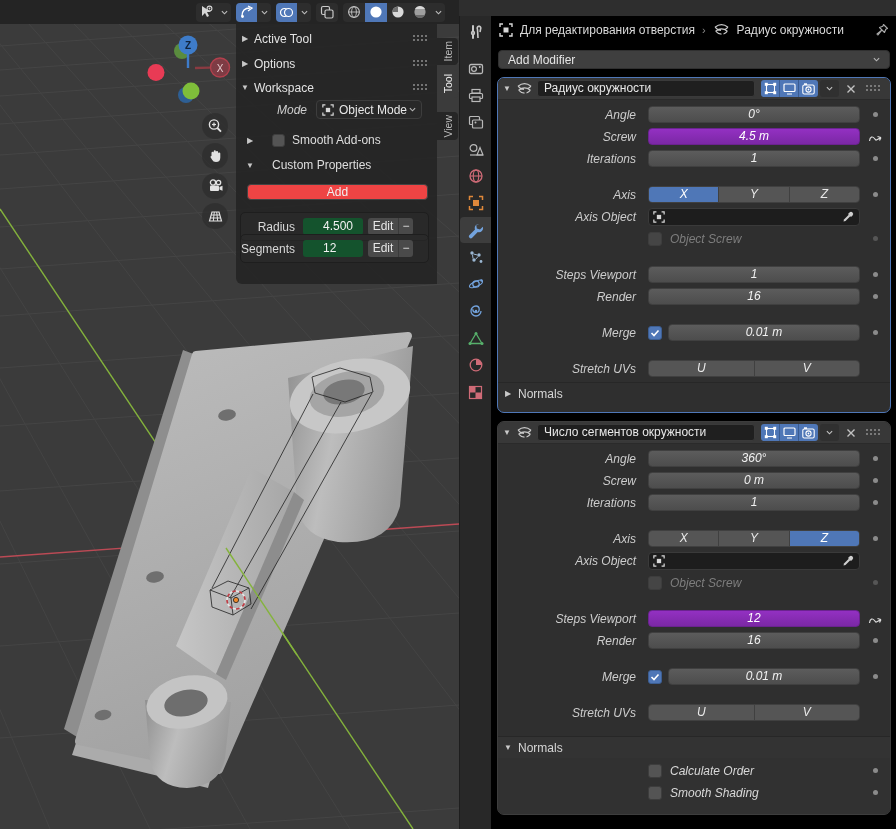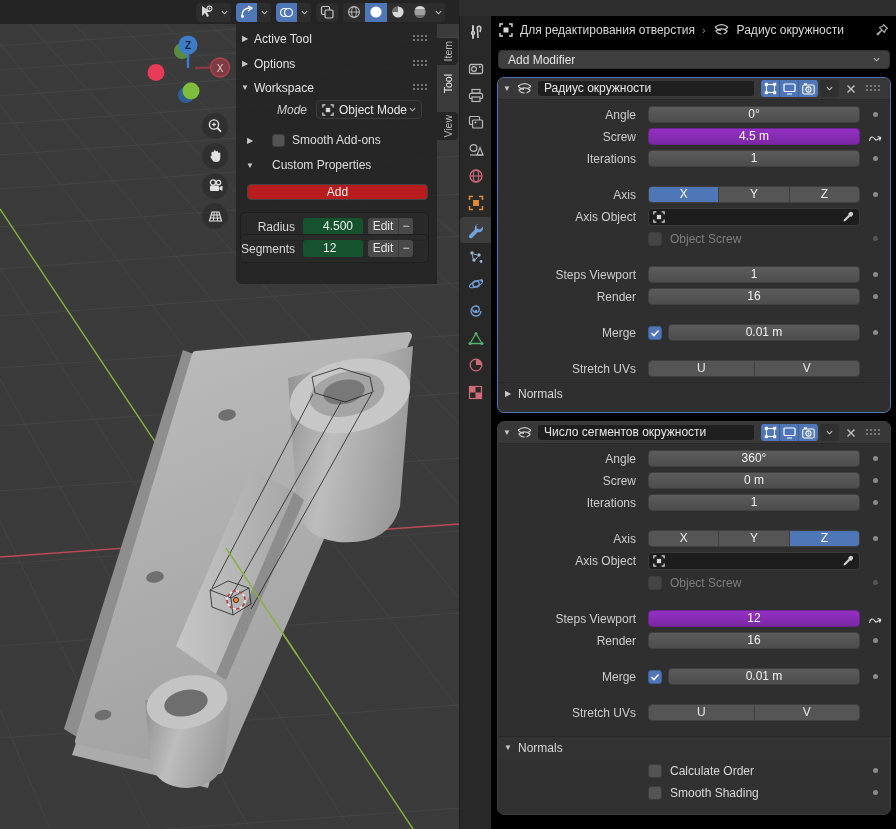--- a/index.html
+++ b/index.html
@@ -20,21 +20,21 @@
   .nsec{position:absolute;left:0;width:100%;height:17px;display:flex;align-items:center;color:#e3e3e3;}
   .nsec .tri{width:18px;text-align:center;font-size:8px;color:#c7c7c7;}
   .dots8{margin-left:auto;margin-right:8px;display:grid;grid-template-columns:repeat(4,4px);grid-auto-rows:4px;}
   .dots8 i{width:2px;height:2px;border-radius:50%;background:#8f8f8f;display:block;}
   #mode-row{position:absolute;left:0;top:76px;width:100%;height:19px;display:flex;align-items:center;}
   #mode-label{width:80px;text-align:right;padding-right:9px;color:#cfcfcf;font-style:italic;}
   #mode-dd{width:106px;height:19px;background:#282828;border:1px solid #3d3d3d;border-radius:4px;display:flex;align-items:center;padding:0 5px;color:#e8e8e8;}
   #mode-dd .ddchev{margin-left:auto;}
   .nrow{position:absolute;display:flex;align-items:center;height:16px;color:#dedede;}
   .ncheck{width:13px;height:13px;border-radius:3px;background:#545454;border:1px solid #3e3e3e;margin-right:7px;}
-  #add-btn{position:absolute;left:11px;top:160px;width:181px;height:16px;background:#b91c1c;border:1px solid #444;border-radius:4px;display:flex;align-items:center;justify-content:center;color:#efefef;}
+  #add-btn{position:absolute;left:11px;top:160px;width:181px;height:16px;background:#ef4444;border:1px solid #444;border-radius:4px;display:flex;align-items:center;justify-content:center;color:#efefef;}
   .propbox{position:absolute;left:4px;width:189px;height:29px;border:1px solid #1e1e1e;border-radius:5px;display:flex;align-items:center;background:rgba(43,43,43,0.5);}
   .propbox .plbl{width:62px;text-align:right;padding-right:8px;color:#d8d8d8;}
   .propbox .pval{width:60px;height:17px;background:#14532d;border-radius:3px;line-height:17px;color:#f2f2f2;padding-left:20px;}
   .propbox .pedit{margin-left:5px;width:30px;height:17px;background:#4a4a4a;border-radius:3px 0 0 3px;text-align:center;line-height:17px;color:#e6e6e6;}
   .propbox .pminus{width:15px;height:17px;background:#4a4a4a;border-left:1px solid #3a3a3a;border-radius:0 3px 3px 0;text-align:center;line-height:16px;color:#dadada;}
   
   #side-tabs{position:absolute;left:437px;top:38px;}
   .stab{width:21px;background:#262626;border-radius:0 4px 4px 0;color:#bdbdbd;display:flex;align-items:center;justify-content:center;font-size:10.5px;margin-bottom:5px;}
   .stab span{writing-mode:vertical-rl;transform:rotate(180deg);padding:2px 0;}
   .stab.sel{background:#3b3b3b;color:#f0f0f0;}
@@ -62,21 +62,21 @@
   .mod-panel.inactive{border:1px solid #3d3d3d;}
   .mod-header{height:22px;background:#383838;display:flex;align-items:center;border-bottom:1px solid #2a2a2a;}
   .mod-header .tri{width:18px;text-align:center;font-size:8px;color:#c9c9c9;}
   .mod-name{flex:1;height:17px;background:#1f1f1f;border:1px solid #3a3a3a;border-radius:3px;margin:0 6px 0 4px;padding:0 6px;line-height:15px;color:#e8e8e8;white-space:nowrap;overflow:hidden;}
   .tgl-group{display:flex;border-radius:3px;overflow:hidden;}
   .tgl{width:19px;height:17px;background:#4f77b7;display:flex;align-items:center;justify-content:center;border-right:1px solid #3a5c91;}
   .tgl:last-child{border-right:none;}
   .hxbtn{width:19px;height:17px;display:flex;align-items:center;justify-content:center;background:#303030;border-radius:3px;margin-left:2px;}
   .hxbtn.flat{background:transparent;}
   .mod-body{padding:6px 0 8px 0;}
-  .prow{display:flex;align-items:center;height:17px;margin:0 0 5px 0;}
+  .prow{display:flex;align-items:center;height:17px;margin:0 0 5px 0;font-style:italic;}
   .plabel{width:150px;text-align:right;padding-right:12px;color:#cdcdcd;white-space:nowrap;}
   .pfield-area{width:212px;display:flex;align-items:center;}
   .pdeco{flex:1;display:flex;align-items:center;justify-content:center;}
   .dot{width:5px;height:5px;border-radius:50%;background:#8b8b8b;}
   .dot.dim{background:#565656;}
   .slider{flex:1;height:17px;background:linear-gradient(#5c5c5c,#4d4d4d);border:1px solid #404040;border-radius:4px;text-align:center;line-height:15px;color:#f1f1f1;}
   .slider.purple{background:linear-gradient(#9330c2,#7b28a5);border-color:#6b2390;color:#fff;}
   .seg{flex:1;display:flex;border-radius:4px;overflow:hidden;border:1px solid #404040;}
   .seg div{flex:1;height:15px;background:#555555;text-align:center;line-height:15px;color:#eaeaea;border-right:1px solid #404040;}
   .seg div:last-child{border-right:none;}

